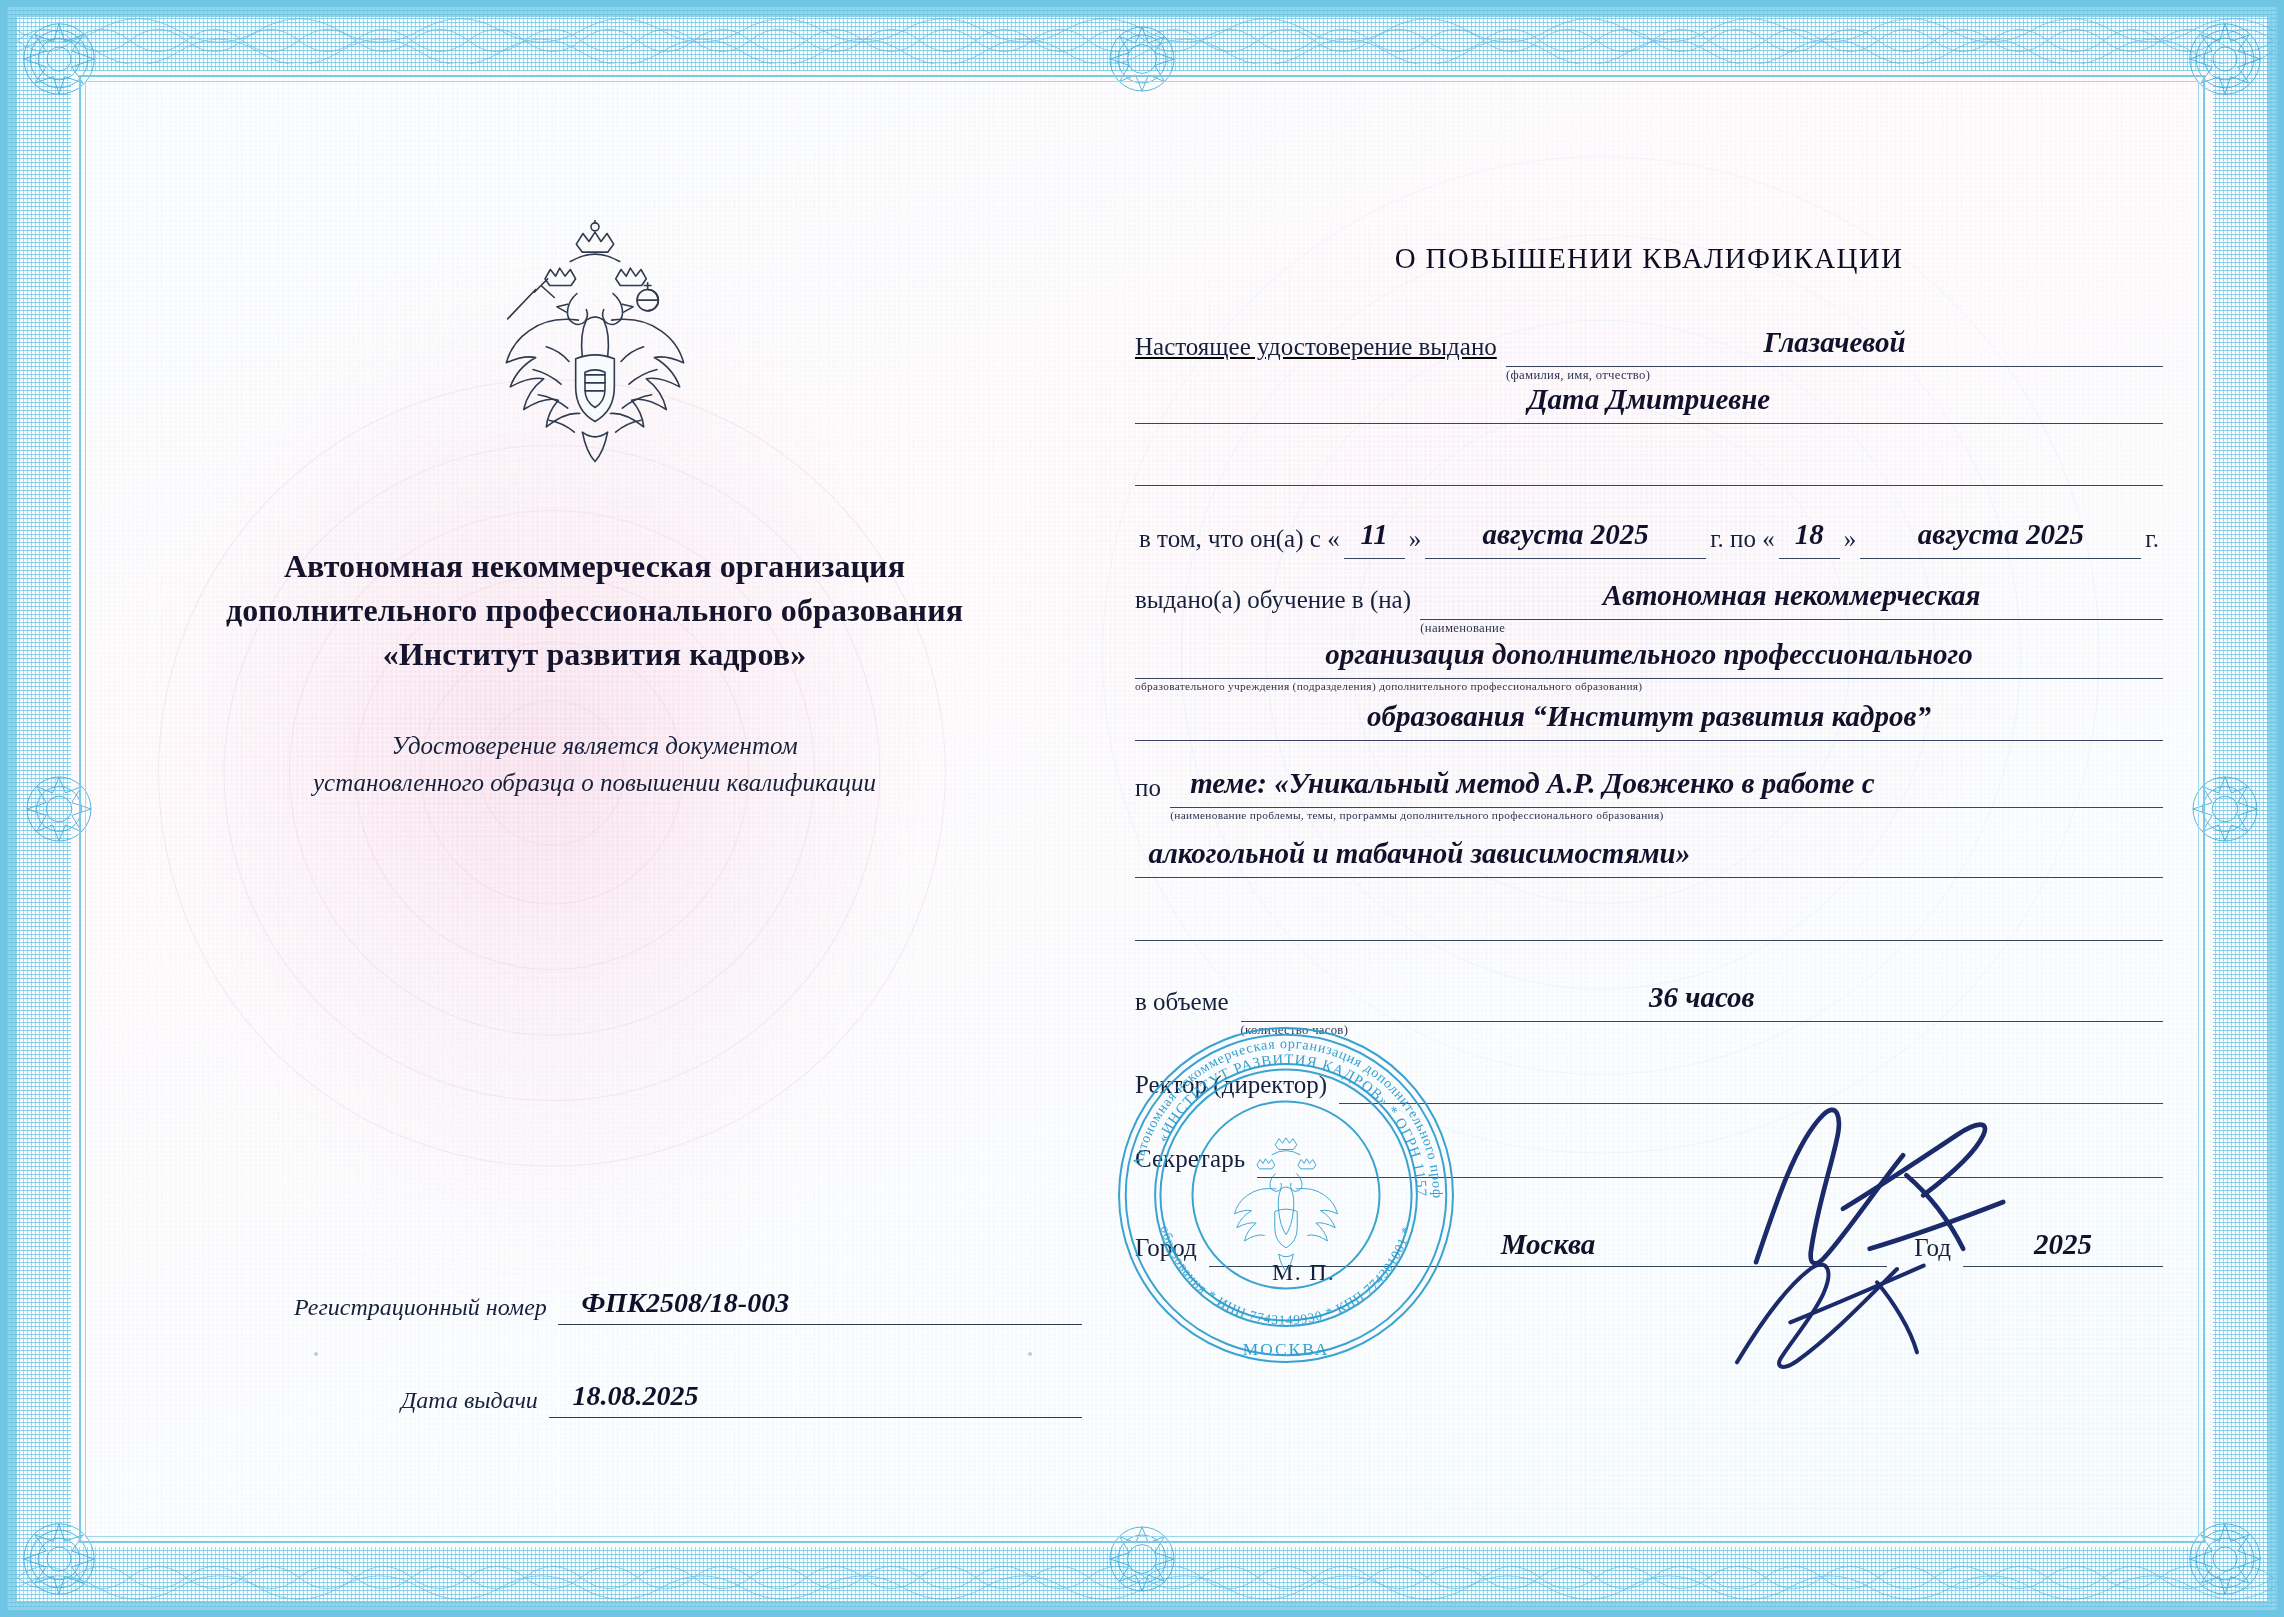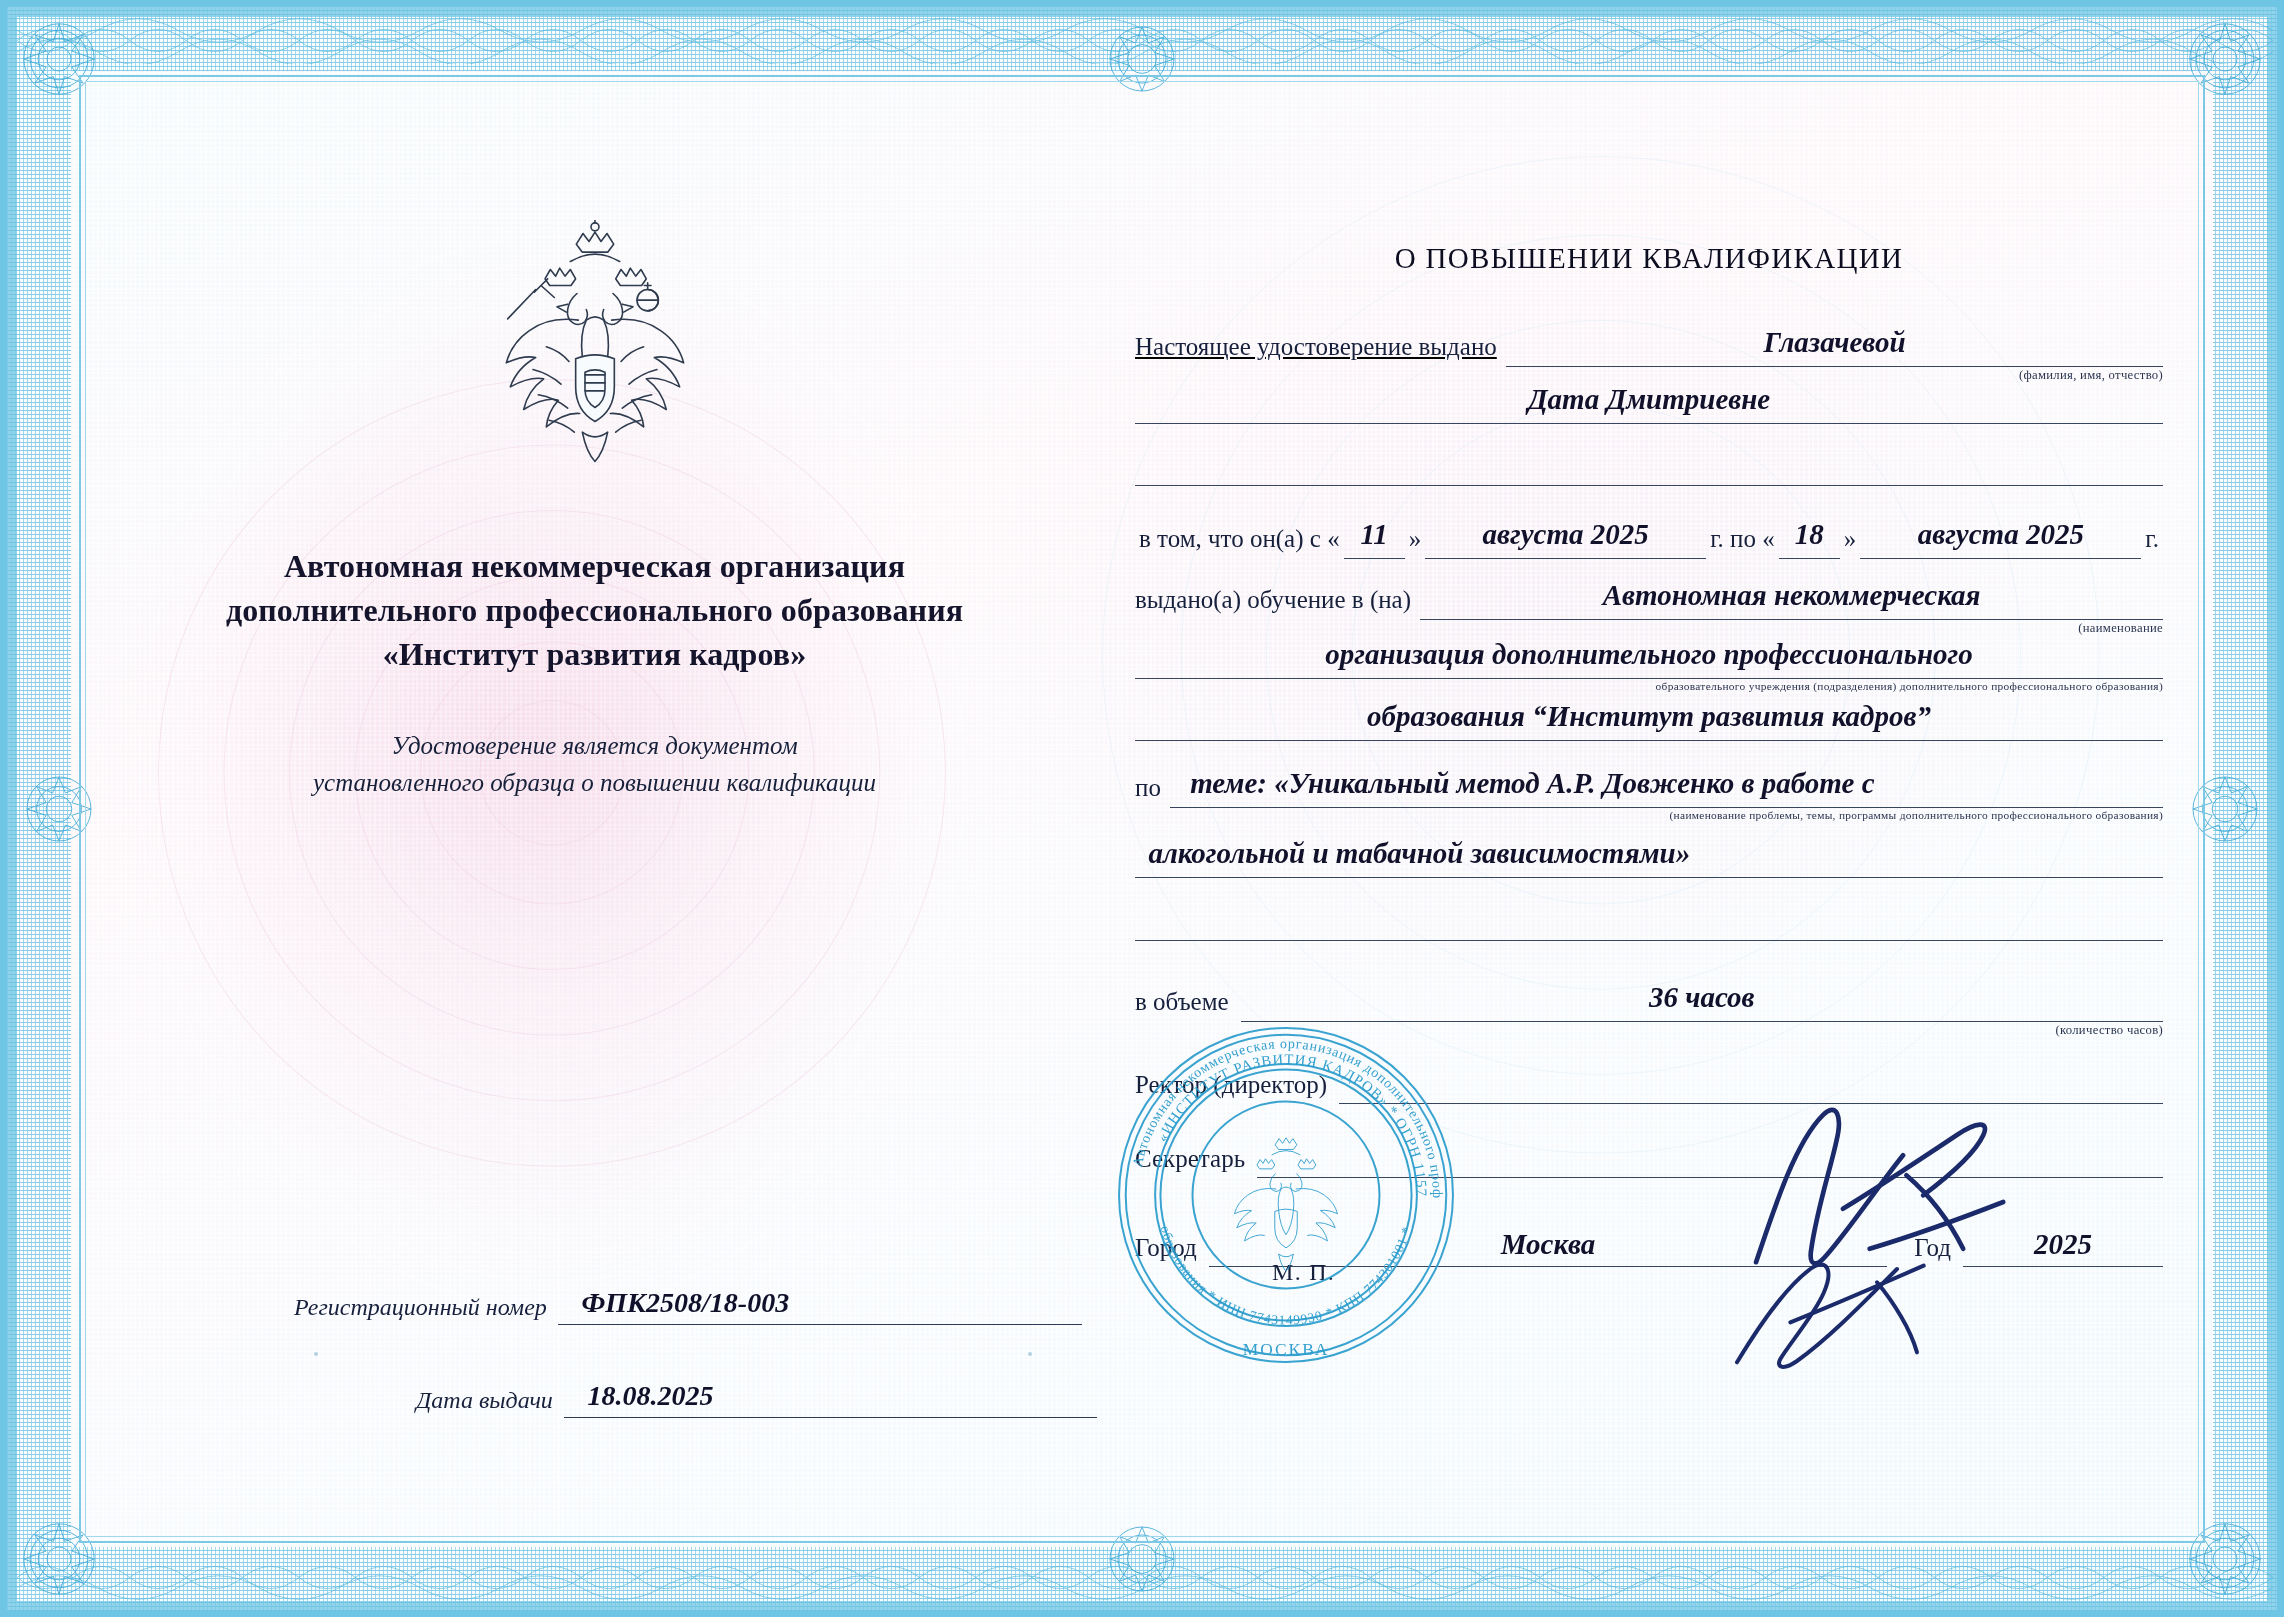--- a/index.html
+++ b/index.html
@@ -134,21 +134,21 @@
     color: #16203a;
   }
 
   .reg-row, .date-row {
     position: absolute;
     display: flex;
     align-items: flex-end;
     font-family: "Liberation Serif", serif;
   }
   .reg-row { left: 294px; top: 1289px; width: 788px; }
-  .date-row { left: 416px; top: 1382px; width: 681px; }
+  .date-row { left: 401px; top: 1382px; width: 681px; }
   .field-label {
     font-style: italic;
     font-size: 24px;
     color: #17203c;
     white-space: nowrap;
     padding-right: 10.7px;
     padding-bottom: 4px;
   }
   .field-line {
     flex: 1;
@@ -223,21 +223,21 @@
     font-size: 29px;
     color: #11112b;
     white-space: nowrap;
   }
   .row .val.ital-left { text-align: left; padding-left: 20px; }
   .caption {
     position: absolute;
     left: 0; right: 0;
     top: 100%;
     margin-top: 2px;
-    text-align: right;
+    text-align: left;
     font-size: 12.7px;
     color: #2b3550;
     letter-spacing: 0.3px;
     white-space: nowrap;
   }
   .caption.small { font-size: 11.4px; }
 
   .plain-line {
     margin-top: 27px;
     border-bottom: 1.3px solid #37455f;

